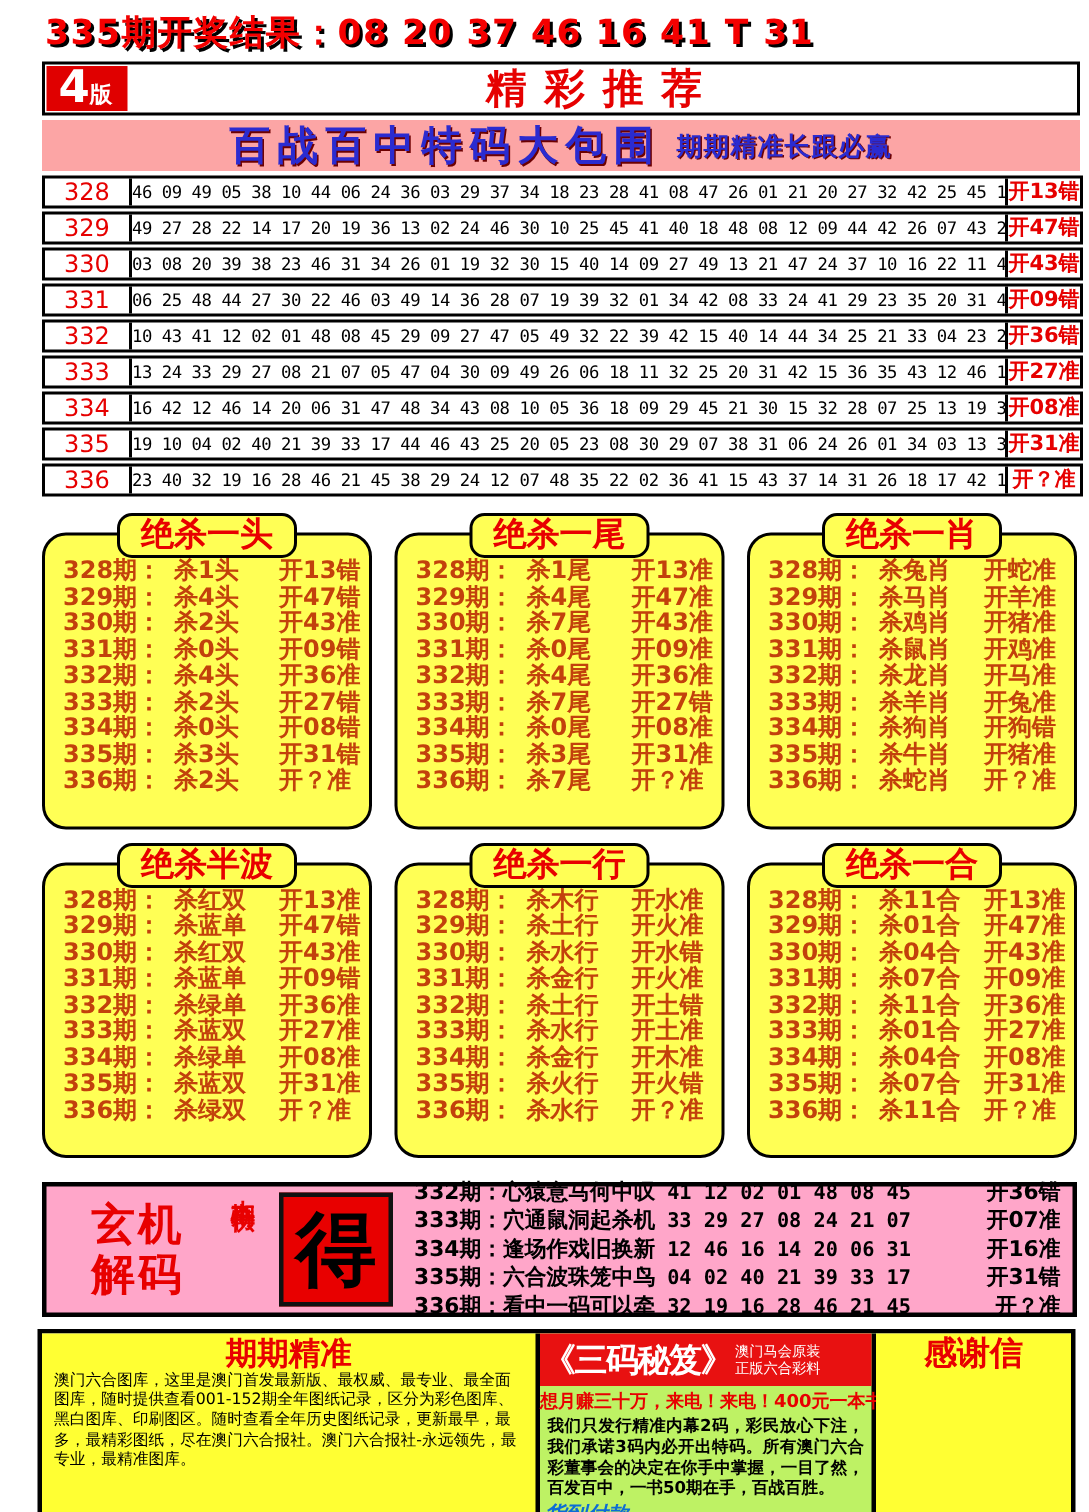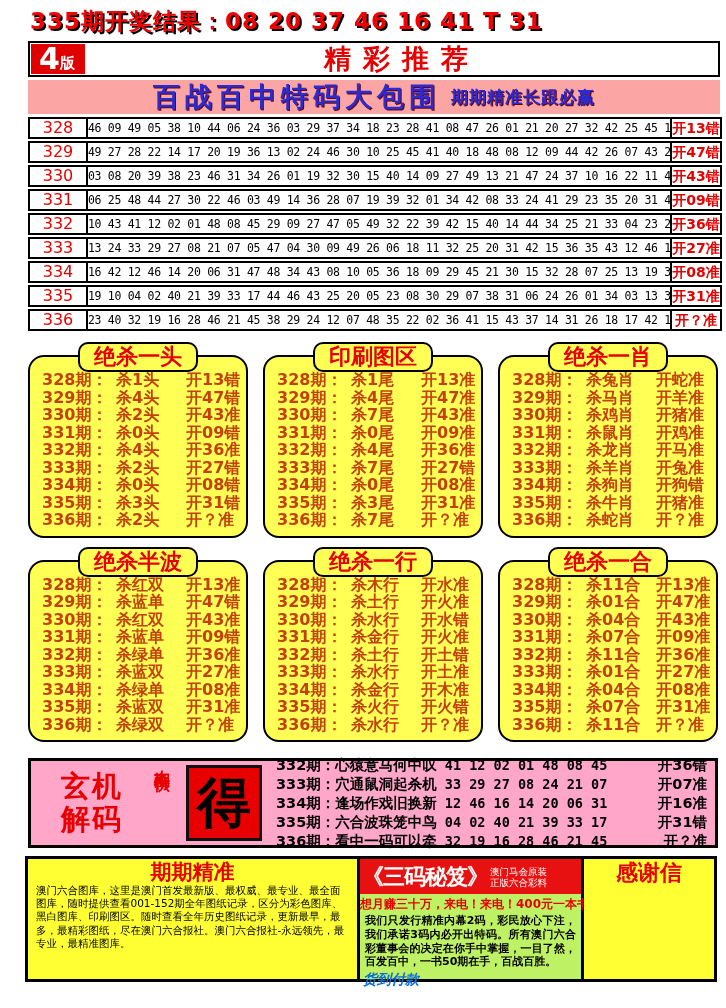--- a/index.html
+++ b/index.html
@@ -32,21 +32,21 @@
   .draw-period{width:56px;border-right:2px solid #000;color:#e60000;font-size:16px;line-height:18px;text-align:center;flex:none;}
   .draw-numbers{flex:1;font-family:"DejaVu Sans Mono","Liberation Mono",monospace;font-size:11.5px;letter-spacing:-0.3px;
     line-height:18px;text-align:center;white-space:nowrap;overflow:hidden;color:#000;}
   .draw-result{width:48px;border-left:2px solid #000;color:#e60000;font-size:14px;font-weight:bold;
     line-height:18px;text-align:center;white-space:nowrap;flex:none;}
 
   
   .kill-row{margin:24px 0 0 28px;width:690px;display:flex;justify-content:space-between;}
   .kill-row.second{margin-top:22px;}
   .kill-box{box-sizing:border-box;position:relative;width:220px;background:#ffff55;border:2px solid #000;
-    border-radius:16px;padding:14px 12px 7px;}
+    border-radius:16px;padding:14px 12px 22px;}
   .kill-title{position:absolute;top:-15px;left:50%;transform:translateX(-50%);background:#ffff55;
     border:2px solid #000;border-radius:10px;padding:0 14px;color:#e80000;font-size:22px;font-weight:bold;
     white-space:nowrap;line-height:26px;z-index:2;}
   .kill-line{display:flex;font-size:16px;font-weight:bold;color:#c2410c;line-height:17.5px;white-space:nowrap;}
   .kl-period{width:74px;flex:none;}
   .kl-kill{width:70px;flex:none;}
   .kl-result{flex:1;}
 
   
   .mystery{box-sizing:border-box;margin:16px 0 0 28px;width:690px;height:90px;background:#ffa6c9;
@@ -214,21 +214,21 @@
           </div>
 
           <div class="kill-line">
             <span class="kl-period">336期：</span>
             <span class="kl-kill">杀2头</span>
             <span class="kl-result">开？准</span>
           </div>
         </div>
     </div>
     <div class="kill-box">
-      <div class="kill-title">印刷图区</div>
+      <div class="kill-title">绝杀一尾</div>
       <div>
 
           <div class="kill-line">
             <span class="kl-period">328期：</span>
             <span class="kl-kill">杀1尾</span>
             <span class="kl-result">开13准</span>
           </div>
 
           <div class="kill-line">
             <span class="kl-period">329期：</span>

